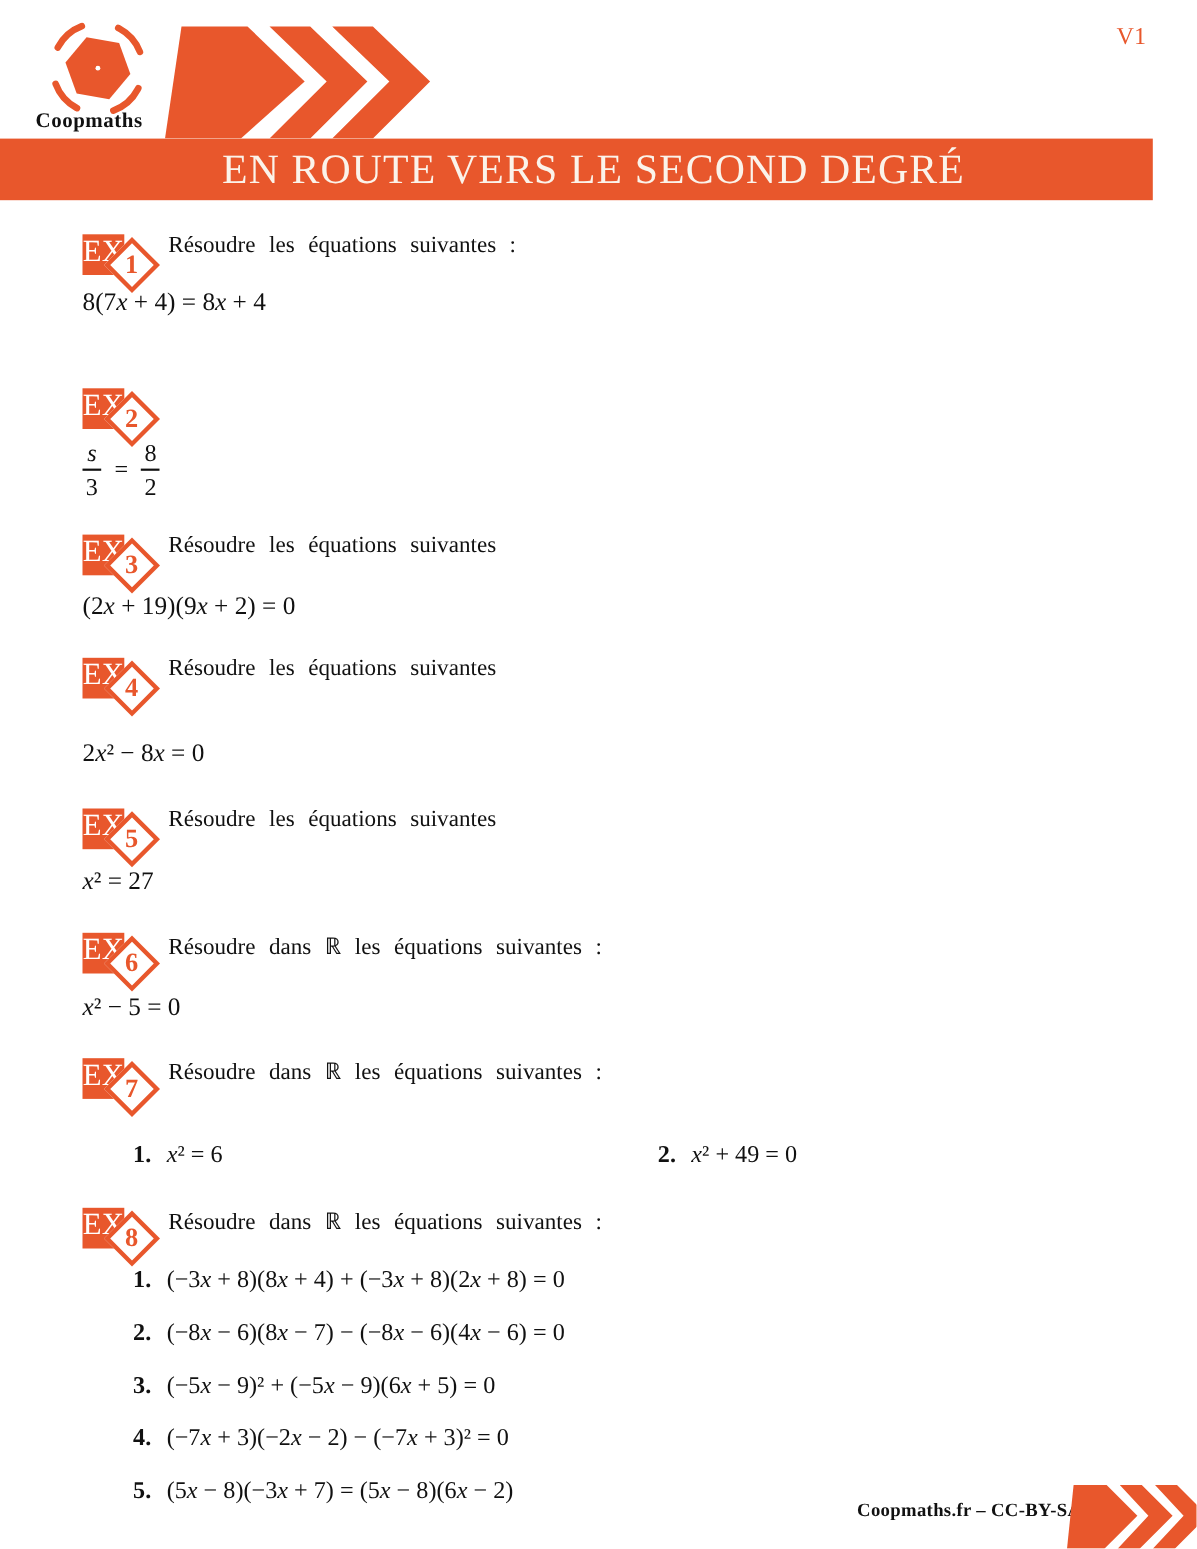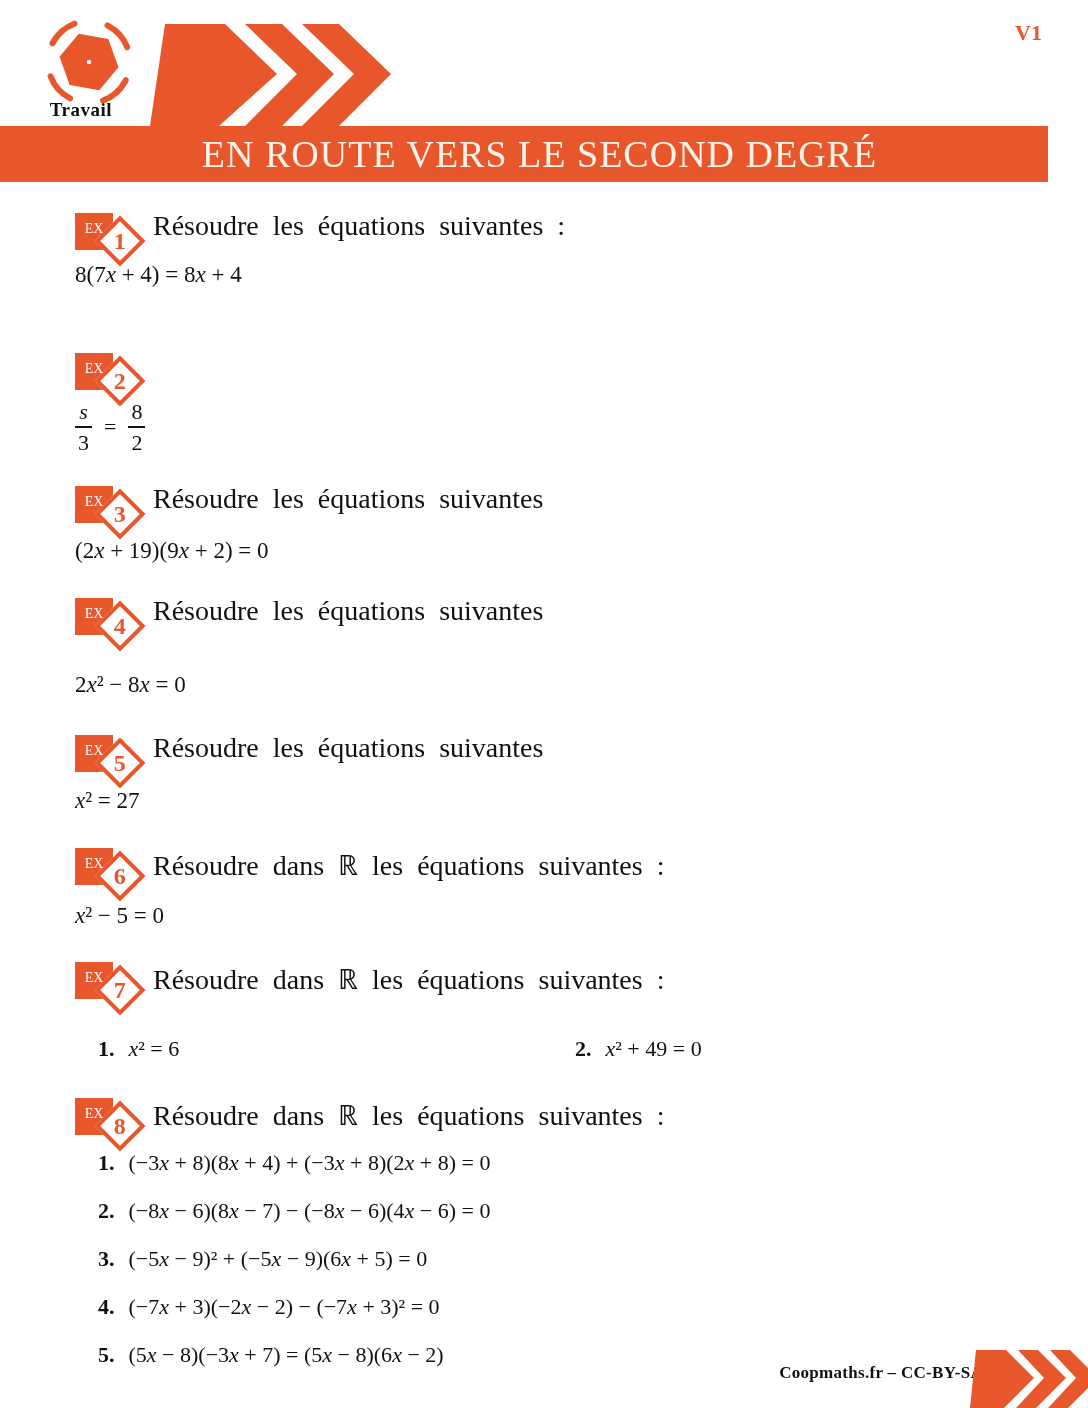--- a/index.html
+++ b/index.html
@@ -12,64 +12,64 @@
   }
   .abs { position:absolute; }
 
   
   .logo-svg { left:36px; top:14px; }
   .logo-name { left:18px; top:99px; width:126px; text-align:center;
     font-size:19px; font-weight:bold; letter-spacing:.5px; }
   .chev-header { left:148px; top:16px; }
   .page-title { left:392px; top:47px; font-size:34px; white-space:nowrap; }
   .hash { color:var(--accent); margin-right:10px; font-weight:normal; }
-  .version { right:46px; top:20px; font-size:22px; font-weight:bold; color:var(--accent); }
+  .version { right:46px; top:20px; font-size:22px; font-weight:normal; color:var(--accent); }
   .banner { left:0; top:126px; width:1048px; height:56px; background:var(--accent);
     display:flex; align-items:center; justify-content:center;padding-left:31px; }
   .banner-text { color:#FBF3EA; font-size:38px; letter-spacing:1px; white-space:nowrap; }
 
   
   .ex-badge { left:75px; width:72px; height:66px; }
   .ex-sq { position:absolute; left:0; top:0; width:38px; height:37px;
-    background:var(--accent); color:#fff; font-size:14px; text-align:center; line-height:32px; }
+    background:var(--accent); color:#fff; font-size:28px; text-align:center; line-height:32px; }
   .ex-diamond { position:absolute; left:27px; top:10px; width:36px; height:36px;
     background:#fff; border:4px solid var(--accent); transform:rotate(45deg);
     display:flex; align-items:center; justify-content:center; }
   .ex-num { transform:rotate(-45deg); color:var(--accent); font-size:24px; font-weight:bold; }
 
-  .instr { left:153px; font-size:28px; word-spacing:7px; white-space:nowrap; }
+  .instr { left:153px; font-size:21px; word-spacing:7px; white-space:nowrap; }
   .eq { left:75px; font-size:23px; white-space:nowrap; }
   .math i { font-style:italic; }
 
   
   .frac-row { display:flex; align-items:center; gap:12px; font-size:22px; }
   .frac { display:inline-flex; flex-direction:column; align-items:center; line-height:1.05; }
   .fbar { width:100%; height:2px; background:#111; margin:3px 0; }
   .frac span { padding:0 3px; }
 
   
-  .item { font-size:22px; white-space:nowrap; }
+  .item { font-size:22px; white-space:nowrap;margin-left:23px; }
   .item b { margin-right:14px; }
   .eq-list { left:98px; display:flex; flex-direction:column; gap:22px; }
 
   
   .credit { right:105px; top:1363px; font-size:17px; font-weight:bold; letter-spacing:.3px; white-space:nowrap; }
   .chev-footer { right:0; bottom:0; }
 </style>
 </head>
 <body>
 
 <div class="page">
 
   <svg class="abs logo-svg" width="108" height="96" viewBox="0 0 108 96">
     <circle cx="53" cy="48" r="41" fill="none" stroke="#E8572C" stroke-width="6" stroke-dasharray="30 34" stroke-linecap="round" transform="rotate(28 53 48)"></circle>
     <polygon fill="#E8572C" points="82.5,53.2 63.3,76.2 33.7,71 23.5,42.8 42.7,19.8 72.3,25"></polygon>
     <circle cx="53" cy="48" r="2.2" fill="#ffffff"></circle>
   </svg>
-  <div class="abs logo-name">Travail</div>
+  <div class="abs logo-name">Coopmaths</div>
 
   <svg class="abs chev-header" width="250" height="110" viewBox="0 0 250 110">
     <path fill="#E8572C" d="M17,8 L77,8 L129,58 L71,110 L2,110 Z"></path>
     <path fill="#E8572C" d="M97,8 L134,8 L186,58 L134,110 L97,110 L149,58 Z"></path>
     <path fill="#E8572C" d="M154,8 L191,8 L243,58 L191,110 L154,110 L206,58 Z"></path>
   </svg>
 
 
   <div class="abs version">V1</div>
 

